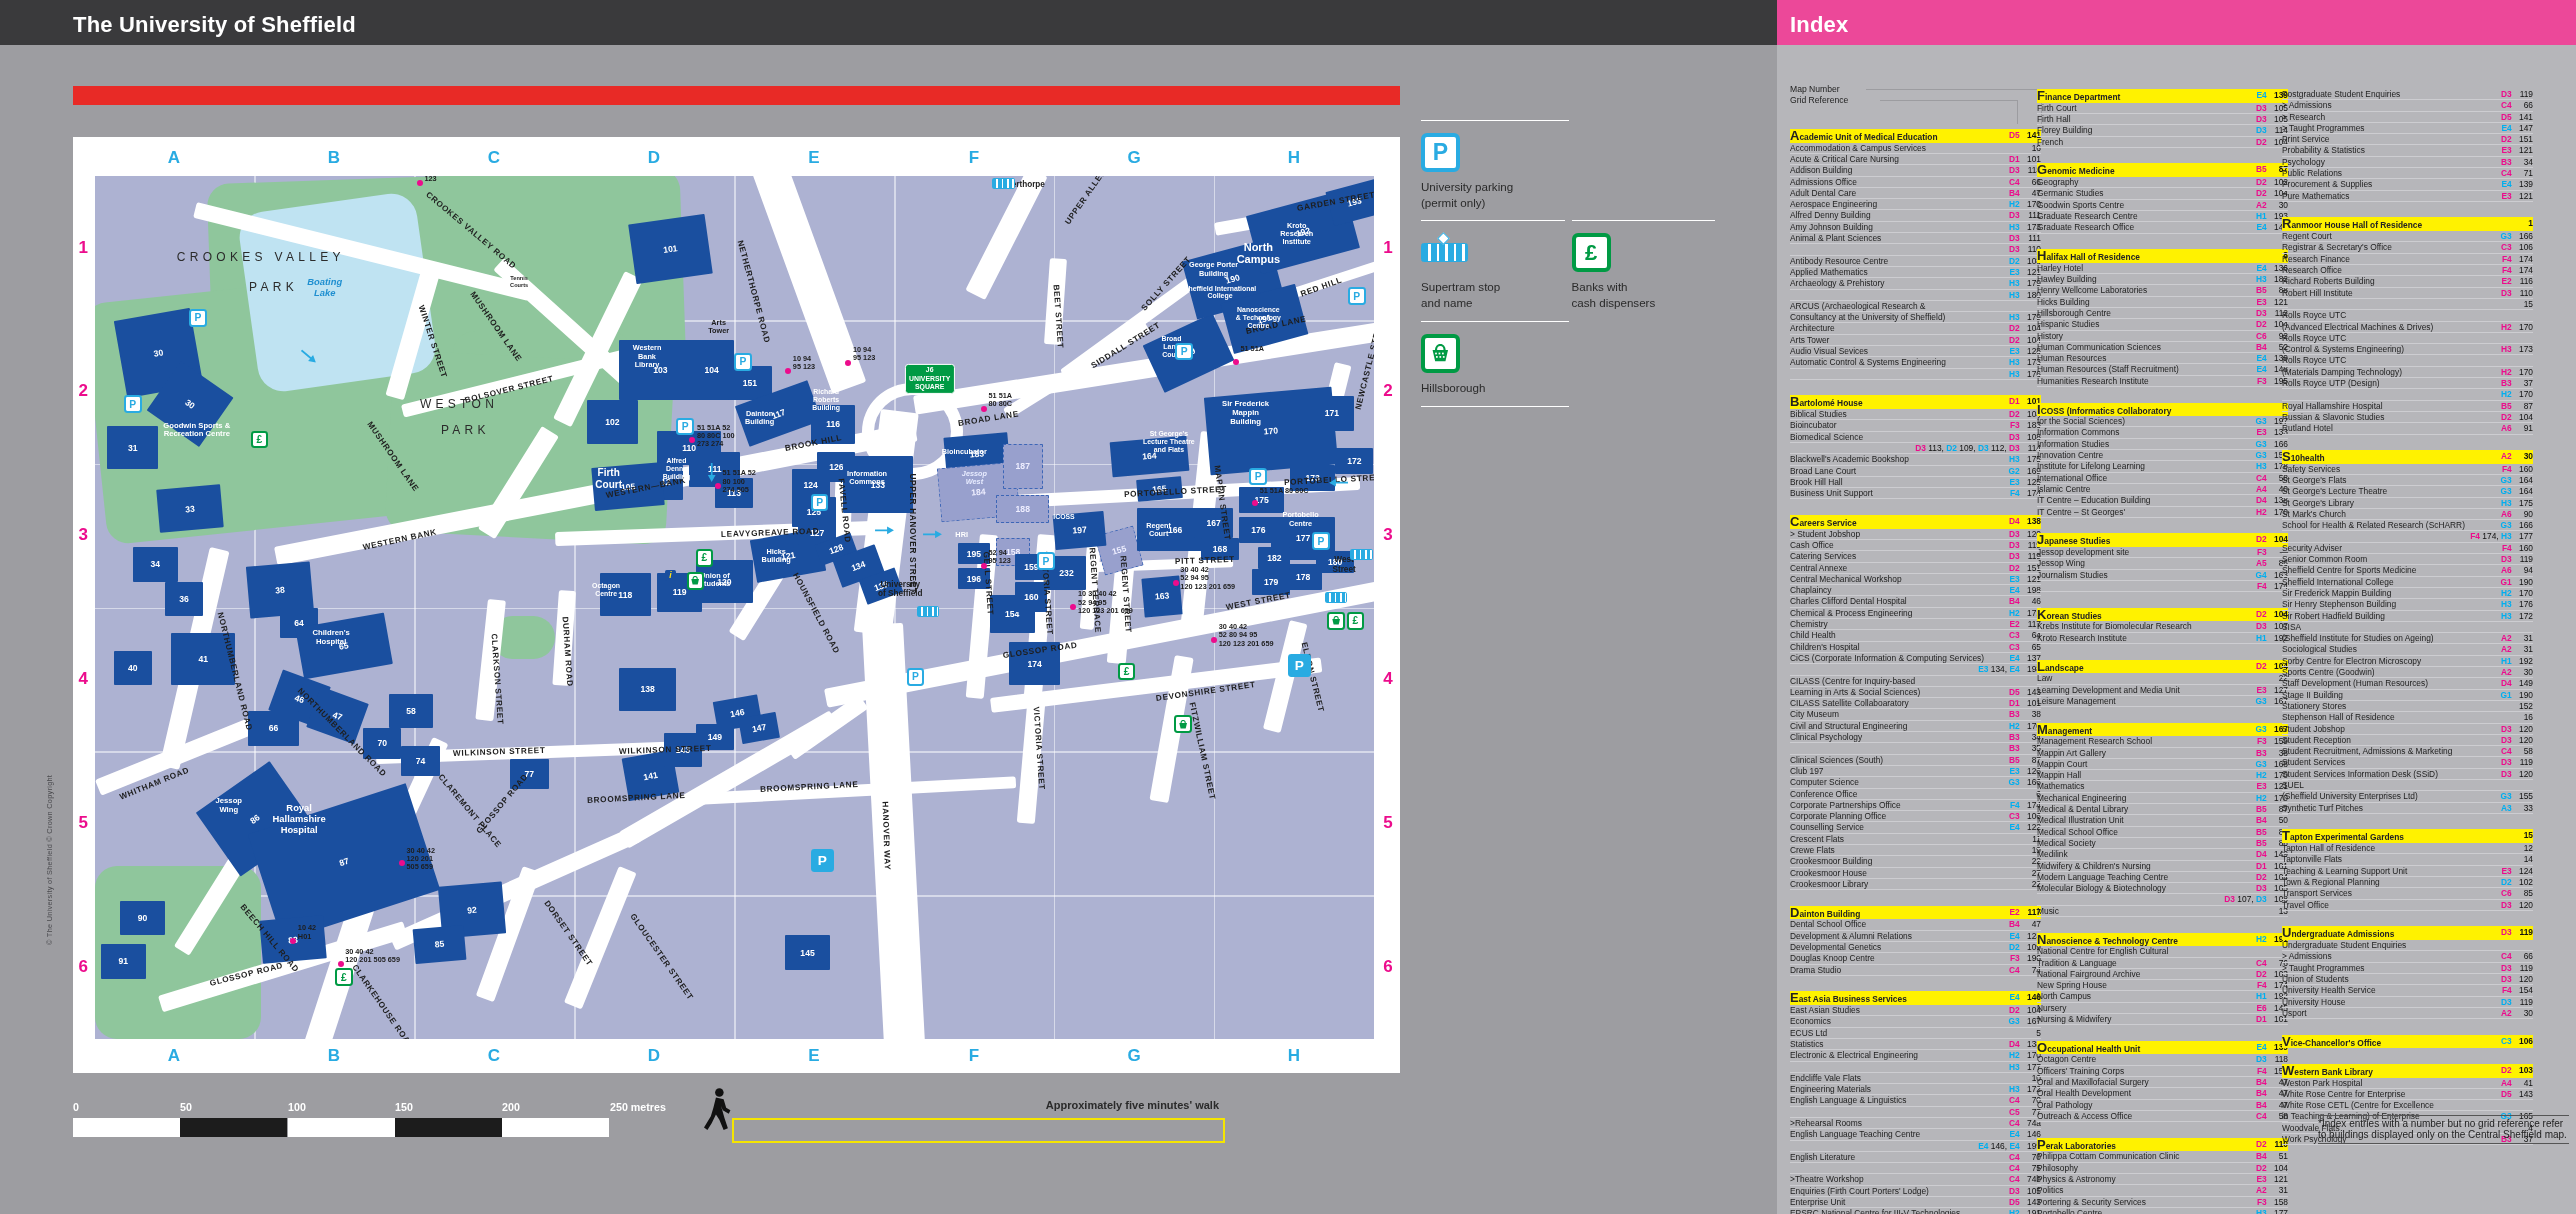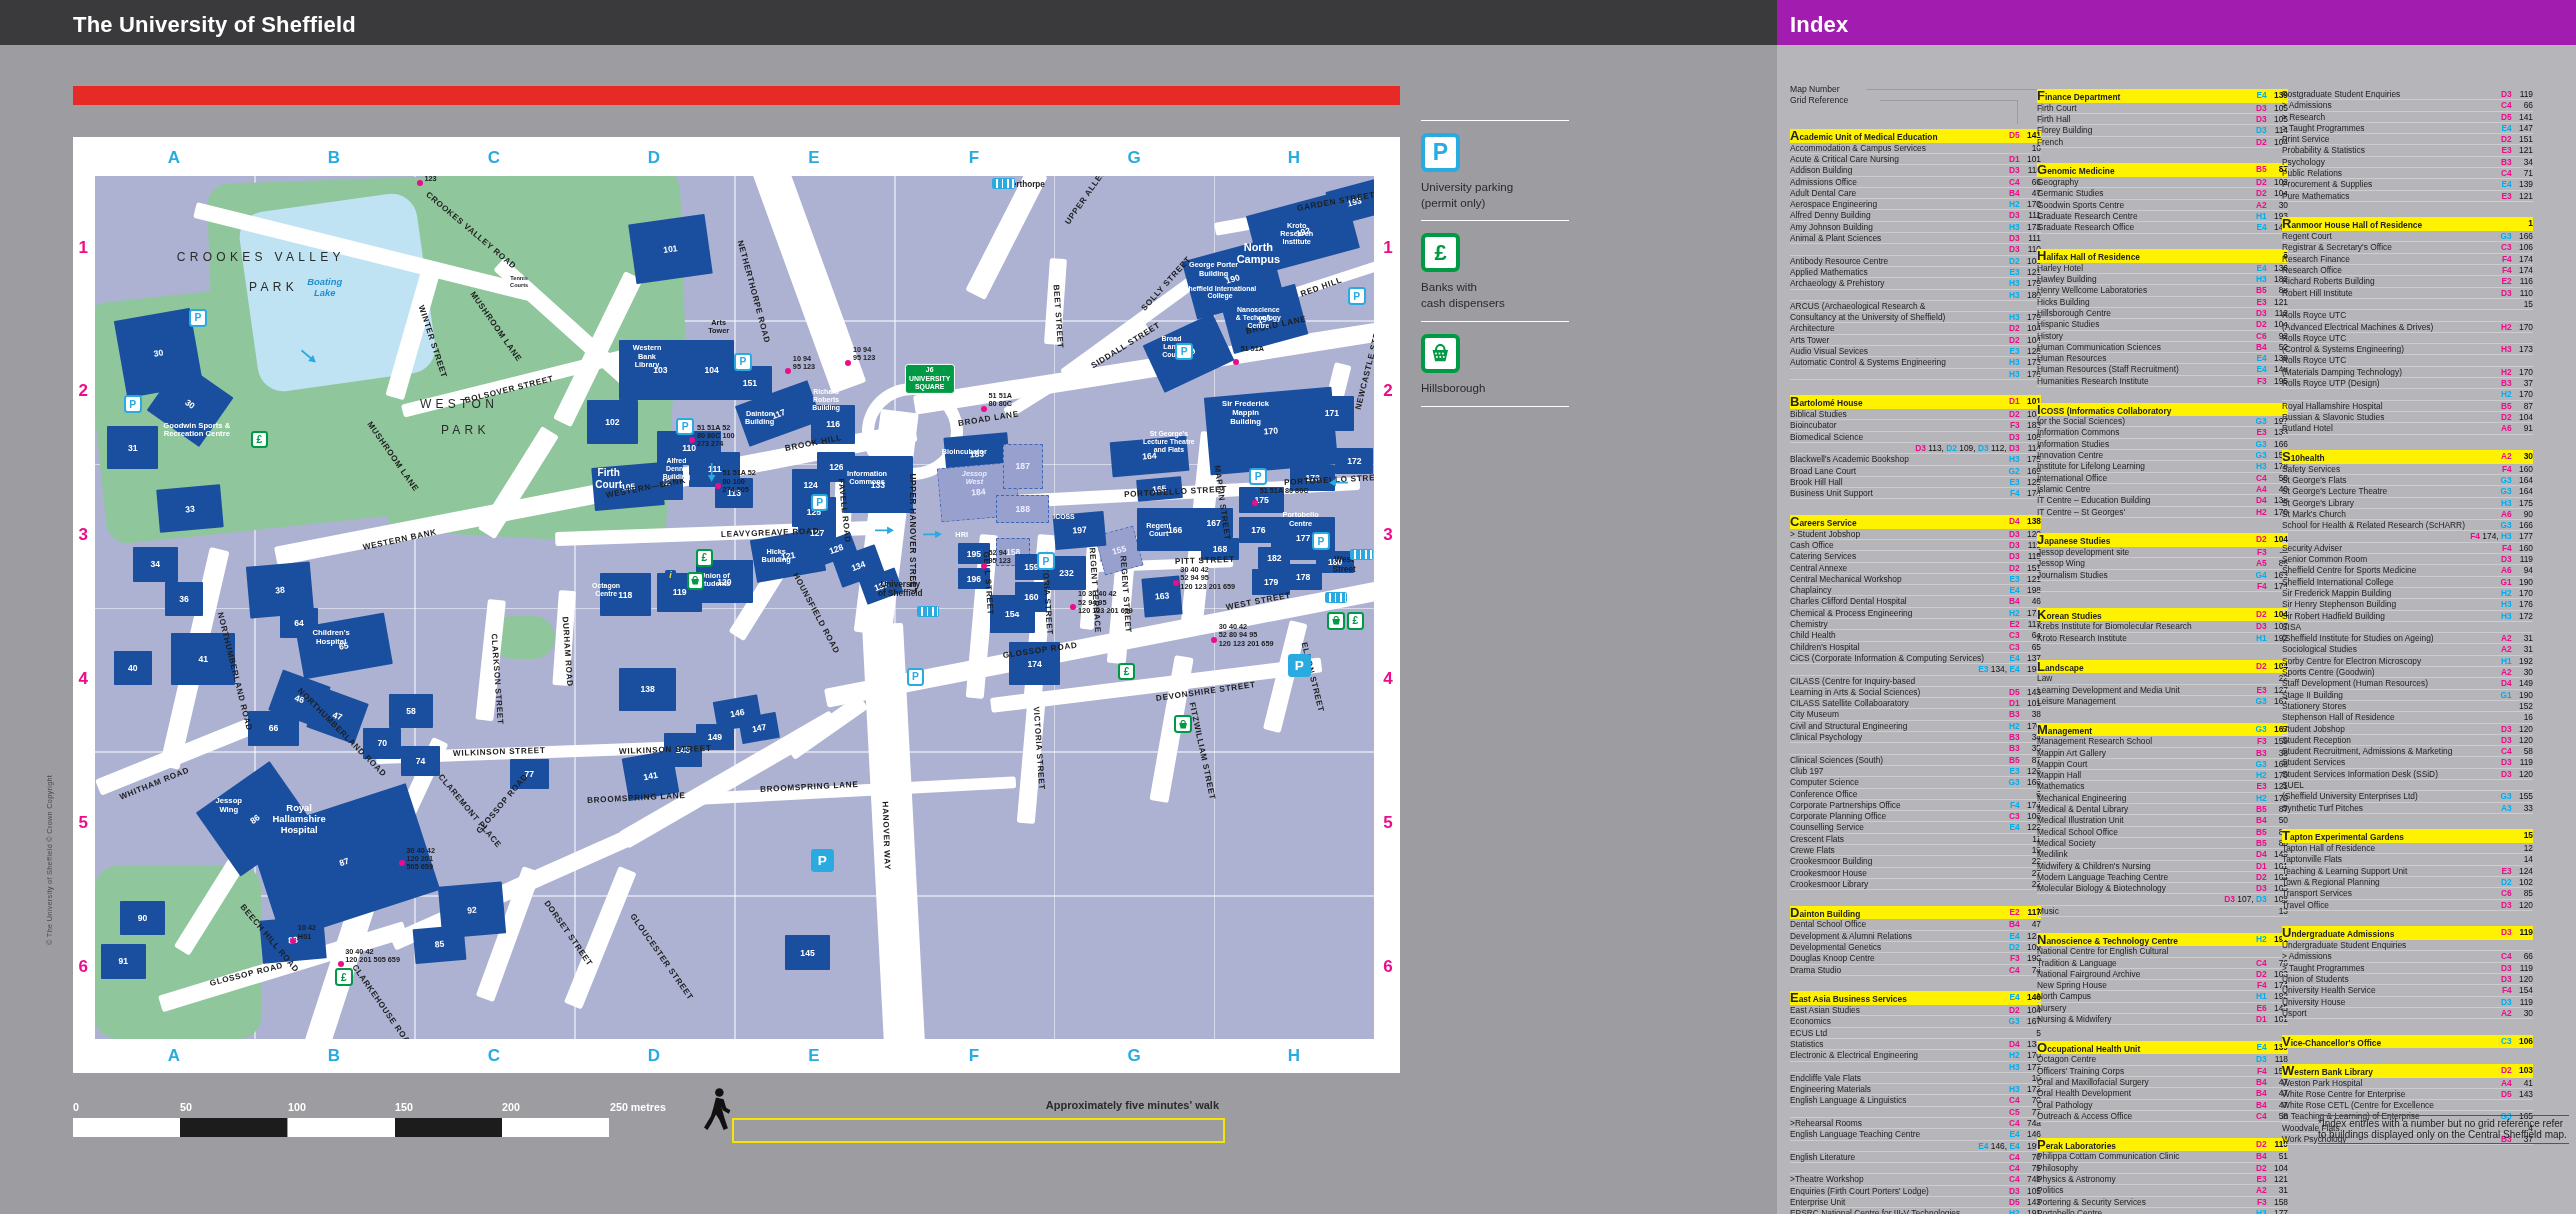--- a/index.html
+++ b/index.html
@@ -1,20 +1,20 @@
 <!DOCTYPE html>
 <html style="font-size:13.7px"><head>
 <meta charset="utf-8">
 <style>
   html,body{margin:0;padding:0;background:#8e8e92;font-family:"Liberation Sans",sans-serif;}
   #root{position:relative;width:2576px;height:1214px;background:#9d9da1;overflow:hidden;}
   
   .hbar{position:absolute;top:0;left:0;height:45px;background:#3a3a3c;}
   #hbar-left{width:1777px;}
-  #hbar-right{left:1777px;width:799px;background:#a21caf;}
+  #hbar-right{left:1777px;width:799px;background:#ec4899;}
   .htitle{position:absolute;top:12px;color:#fff;font-size:22px;font-weight:bold;letter-spacing:0.2px;}
   
   #index-panel{position:absolute;left:1777px;top:45px;width:799px;height:1170px;background:#b6b6ba;}
   
   #redbar{position:absolute;left:73px;top:86px;width:1327px;height:19px;background:#e82a26;}
   #map-frame{position:absolute;left:73px;top:137px;width:1327px;height:936px;background:#ffffff;}
   #mapc{position:absolute;left:21.5px;top:39px;width:1279px;height:863px;background:#adb2d2;overflow:hidden;}
   .gl{position:absolute;background:rgba(255,255,255,.5);}
   .park{position:absolute;background:#8fc69c;border-radius:22px;}
   .lake{position:absolute;background:#bfe3f2;border-radius:26px;}
@@ -658,20 +658,26 @@
         <div class="lcell">
           <div class="licon">
             <div class="lp">P</div>
           </div>
           <div class="llabel">University parking<br>(permit only)</div>
         </div>
       </div>
       <div class="lrow">
         <div class="lcell">
           <div class="licon">
+            <div class="ltram"></div>
+          </div>
+          <div class="llabel">Supertram stop<br>and name</div>
+        </div>
+        <div class="lcell">
+          <div class="licon">
             <div class="lbank">£</div>
           </div>
           <div class="llabel">Banks with<br>cash dispensers</div>
         </div>
       </div>
       <div class="lrow">
         <div class="lcell last">
           <div class="licon">
             <div class="lmkt">
               <svg width="20.6" height="19" viewBox="0 0 24 22">

